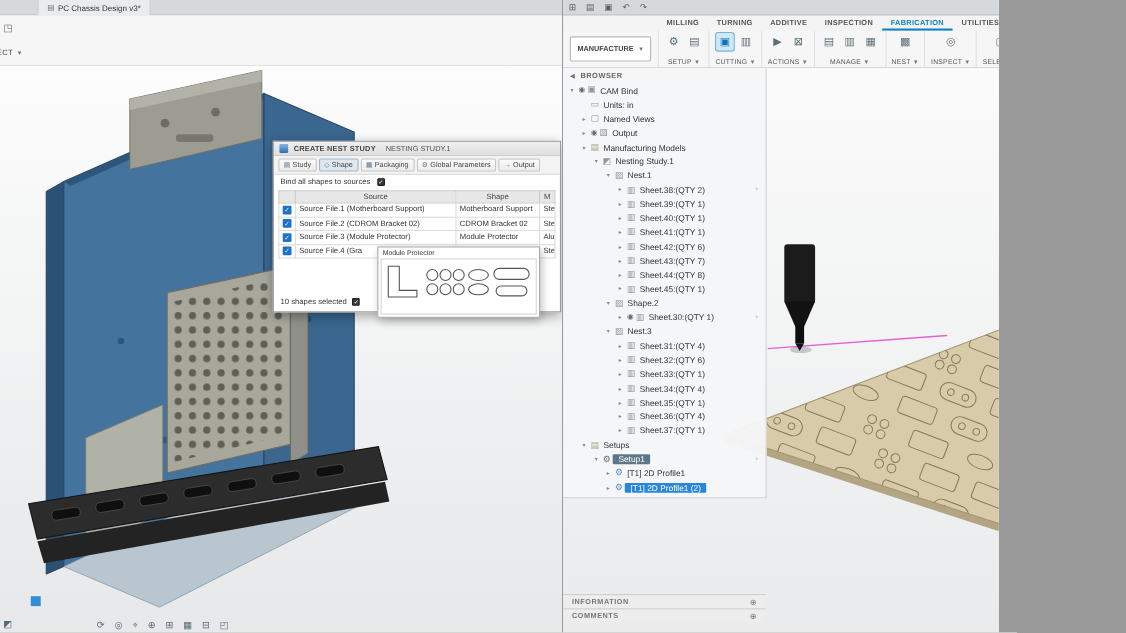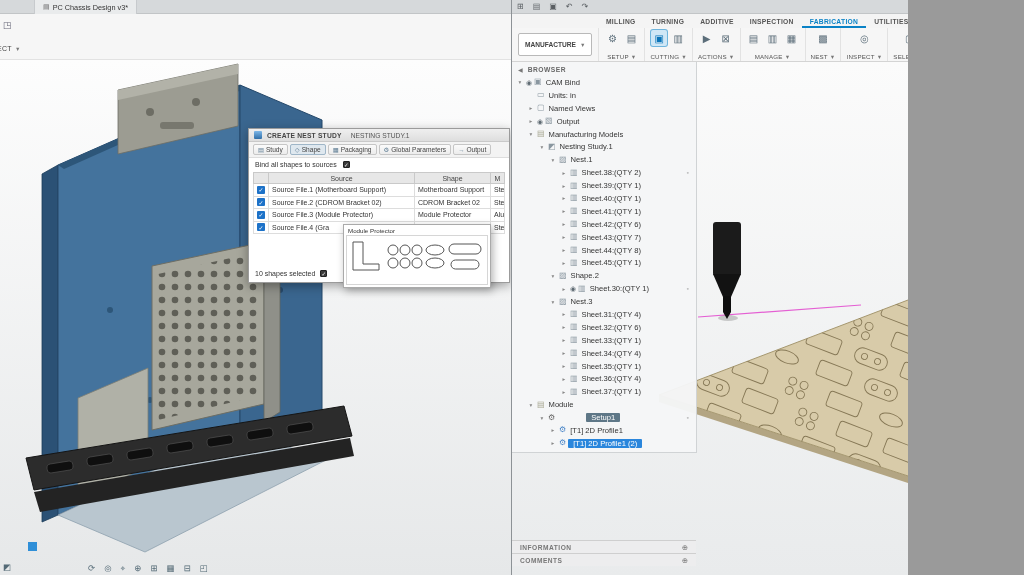--- a/index.html
+++ b/index.html
@@ -88,21 +88,21 @@
   .br-title { font-size:6.7px; font-weight:bold; color:#666; letter-spacing:.5px; }
   .trow { height:12.9px; display:flex; align-items:center; gap:2px; font-size:7.6px; color:#333;
           padding-right:2px; white-space:nowrap; overflow:hidden; }
   .exp { width:8px; font-size:5.5px; color:#888; text-align:center; flex:0 0 8px; }
   .ticon { font-size:8px; line-height:1; color:#8a97a0; }
   .ticon.eye { color:#5f6b73; font-size:7px; }
   .ticon.op { color:#4a86c8; }
   .ticon.setup { color:#666; }
   .ticon.folder { color:#a4a48e; }
   .lbl { padding:0 2px; }
-  .lbl.setup { background:#5e7787; color:#fff; padding:0 5px; border-radius:1px;margin-left:29px; }
+  .lbl.setup { background:#5e7787; color:#fff; padding:0 5px; border-radius:1px; }
   .lbl.selected { background:#2a86dc; color:#fff; padding:0 5px; border-radius:1px; }
   .pdot { margin-left:auto; margin-right:5px; color:#777; font-size:7px; }
 
   .side-panel { position:absolute; left:0; width:184px; height:13px; background:#ededee; border-top:1px solid #cfcfcf;
                 display:flex; align-items:center; padding:0 8px; z-index:3; }
   .sp-label { font-size:6.6px; font-weight:bold; color:#777; letter-spacing:.5px; }
   .sp-plus { margin-left:auto; font-size:7.5px; color:#777; }
   .info-bar { top:478px; }
   .comments-bar { top:491px; }
 
@@ -614,21 +614,21 @@
               <span class="lbl">Sheet.36:(QTY 4)</span>
             </div>
             <div class="trow" style="padding-left: 48px;">
               <span class="exp">▸</span>
               <span class="ticon sheet">▥</span>
               <span class="lbl">Sheet.37:(QTY 1)</span>
             </div>
             <div class="trow" style="padding-left: 15px;">
               <span class="exp">▾</span>
               <span class="ticon folder">▤</span>
-              <span class="lbl">Module</span>
+              <span class="lbl">Setups</span>
             </div>
             <div class="trow" style="padding-left: 26px;">
               <span class="exp">▾</span>
               <span class="ticon setup">⚙</span>
               <span class="lbl setup">Setup1</span>
               <span class="pdot">◦</span>
             </div>
             <div class="trow" style="padding-left: 37px;">
               <span class="exp">▸</span>
               <span class="ticon op">⚙</span>

